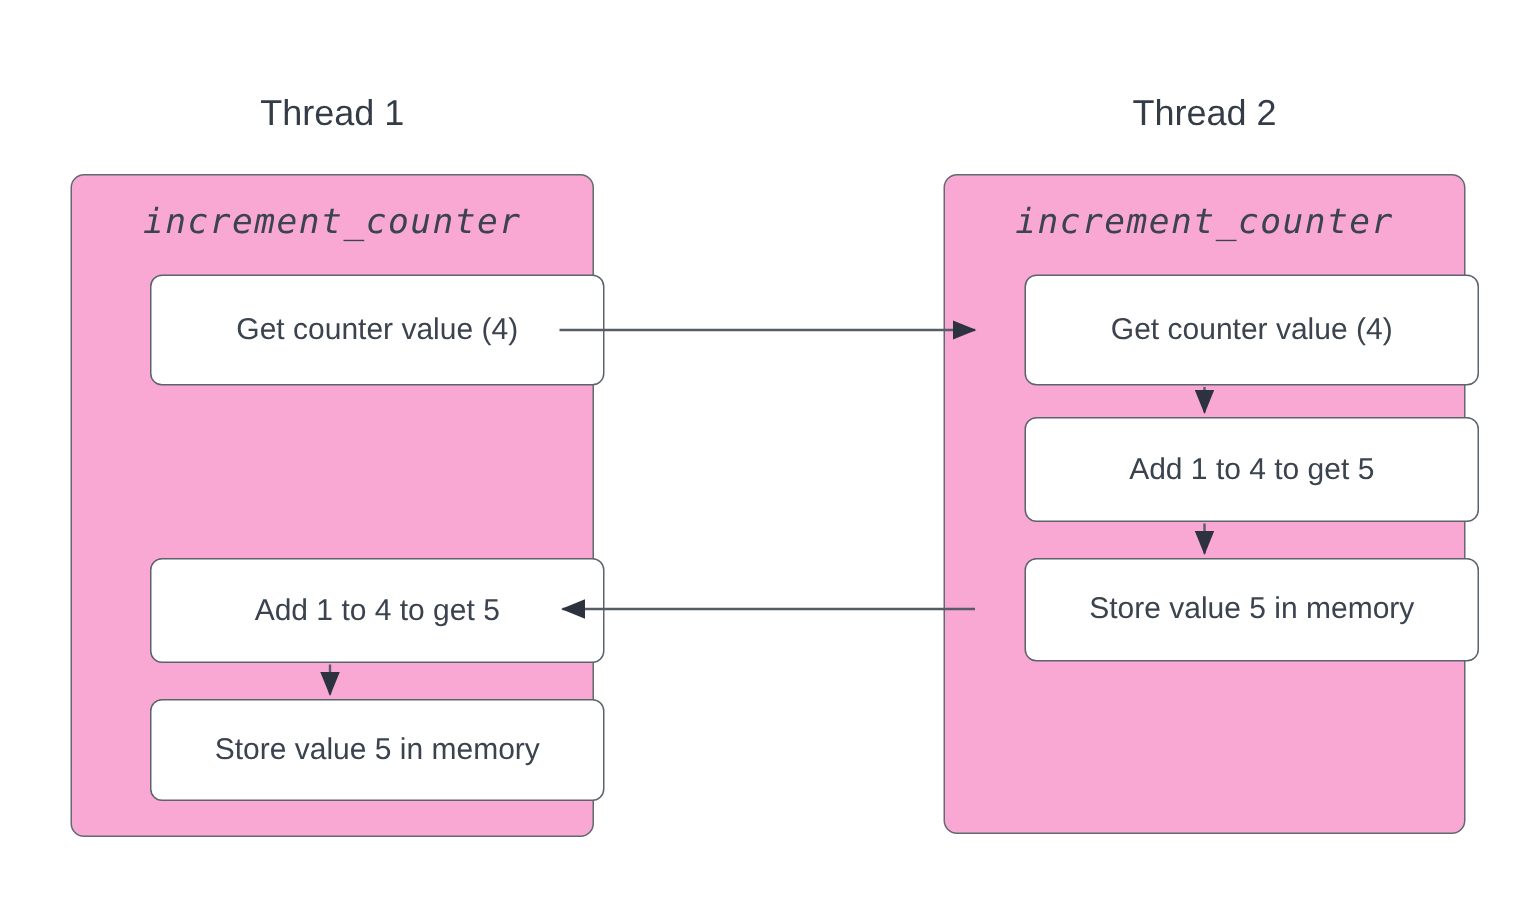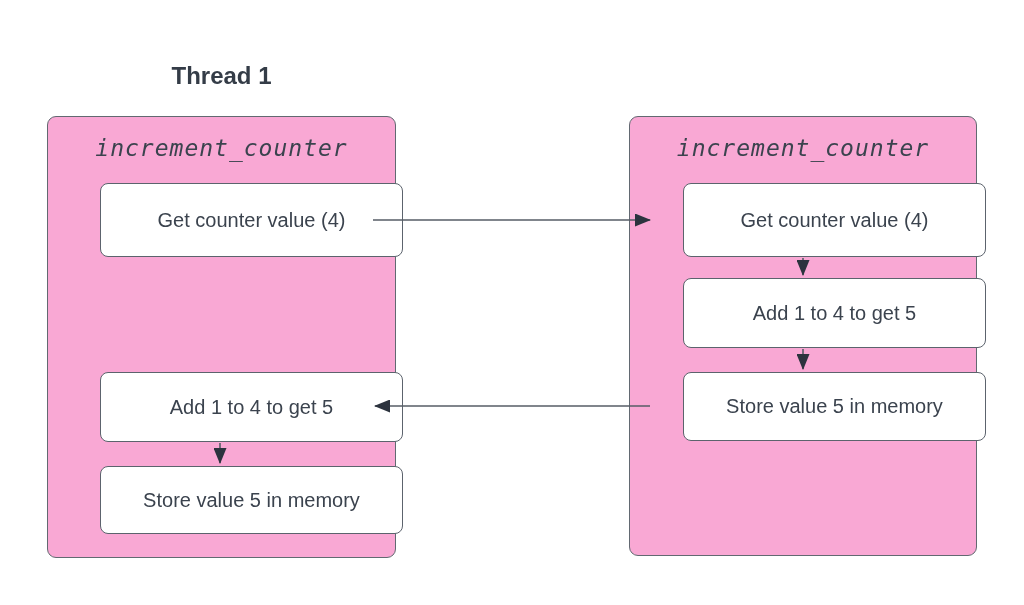--- a/index.html
+++ b/index.html
@@ -15,21 +15,21 @@
     font-family: "Liberation Sans", sans-serif;
     overflow: hidden;
   }
   .thread-title {
     position: absolute;
     top: 61px;
     height: 30px;
     line-height: 30px;
     text-align: center;
     font-size: 24px;
-    font-weight: bold;
+    font-weight: normal;
     color: #343c47;
   }
   .thread-title.t1 { left: 47px;  width: 349px; }
   .thread-title.t2 { left: 629px; width: 348px; }
 
   .container {
     position: absolute;
     border: 1.4px solid #626971;
     border-radius: 9px;
     background: #f9a8d4;
@@ -89,20 +89,21 @@
     stroke-width: 1.6;
   }
 </style>
 </head>
 <body>
 
 <div class="canvas">
 
   <div class="thread-title t1">Thread 1</div>
 
+  <div class="thread-title t2">Thread 2</div>
 
   <div class="container c1">
     <div class="func-label">increment_counter</div>
     <div class="step s1">Get counter value (4)</div>
     <div class="step s2">Add 1 to 4 to get 5</div>
     <div class="step s3">Store value 5 in memory</div>
   </div>
 
   <div class="container c2">
     <div class="func-label">increment_counter</div>

